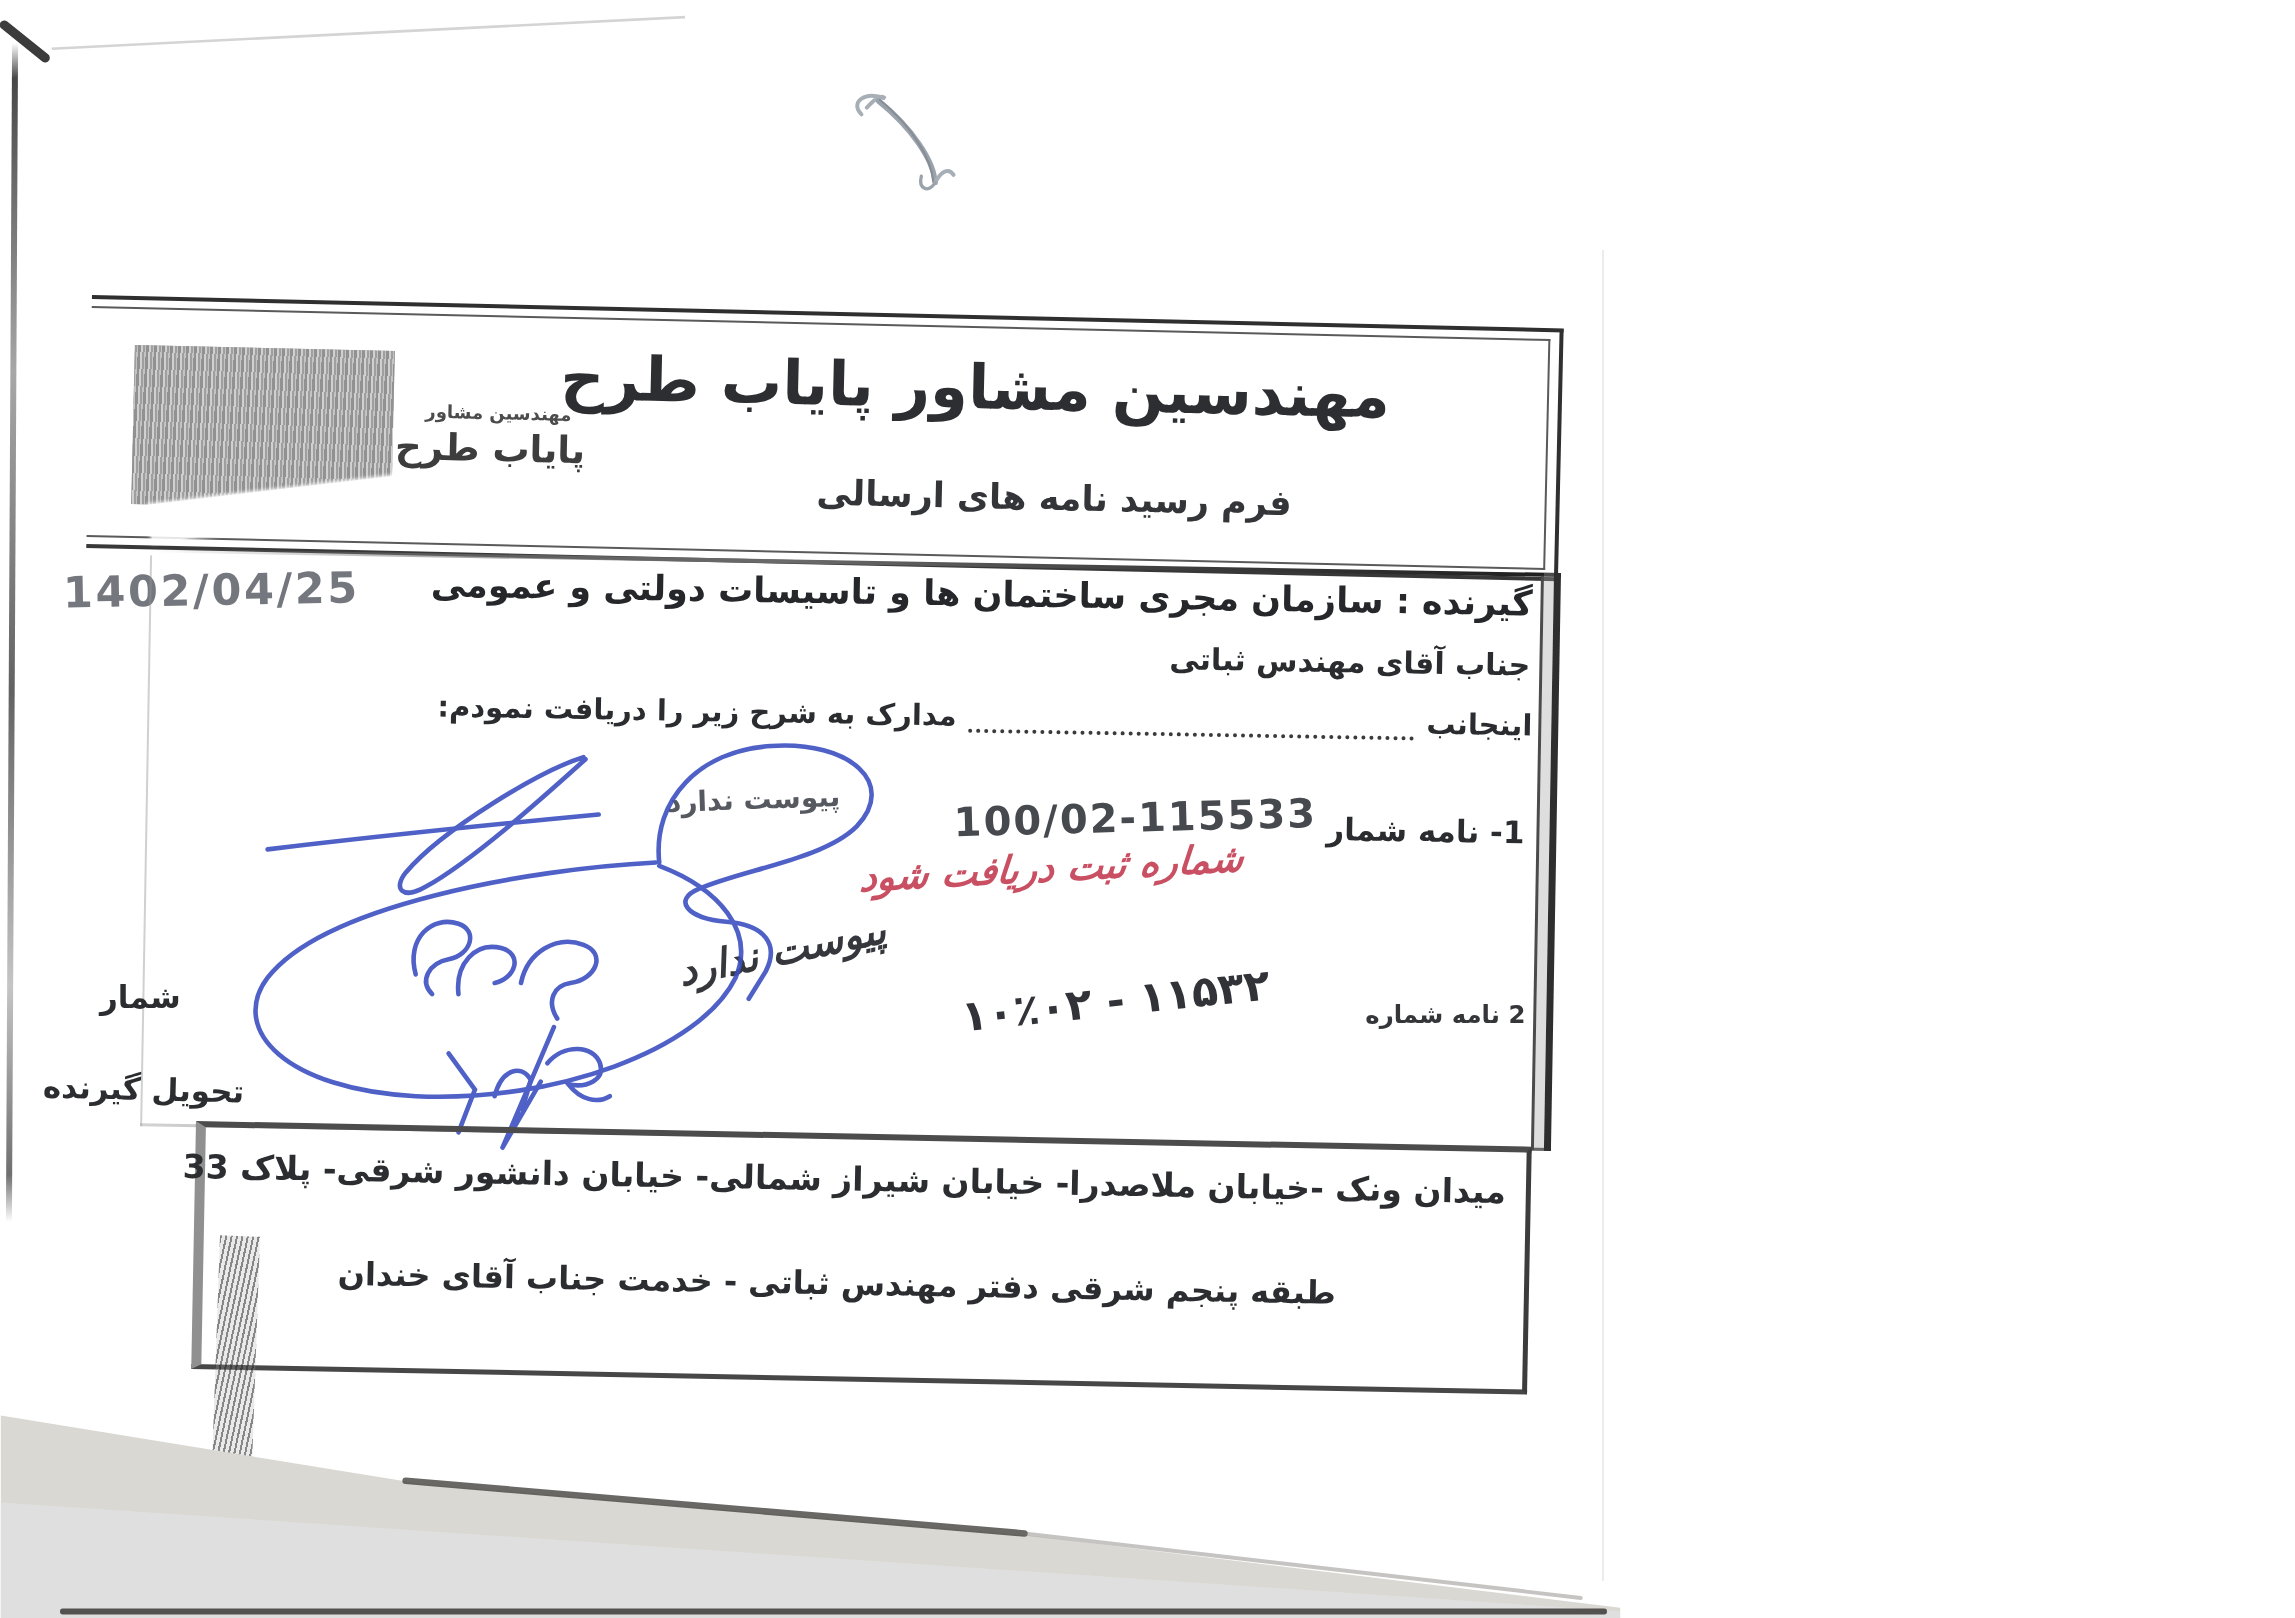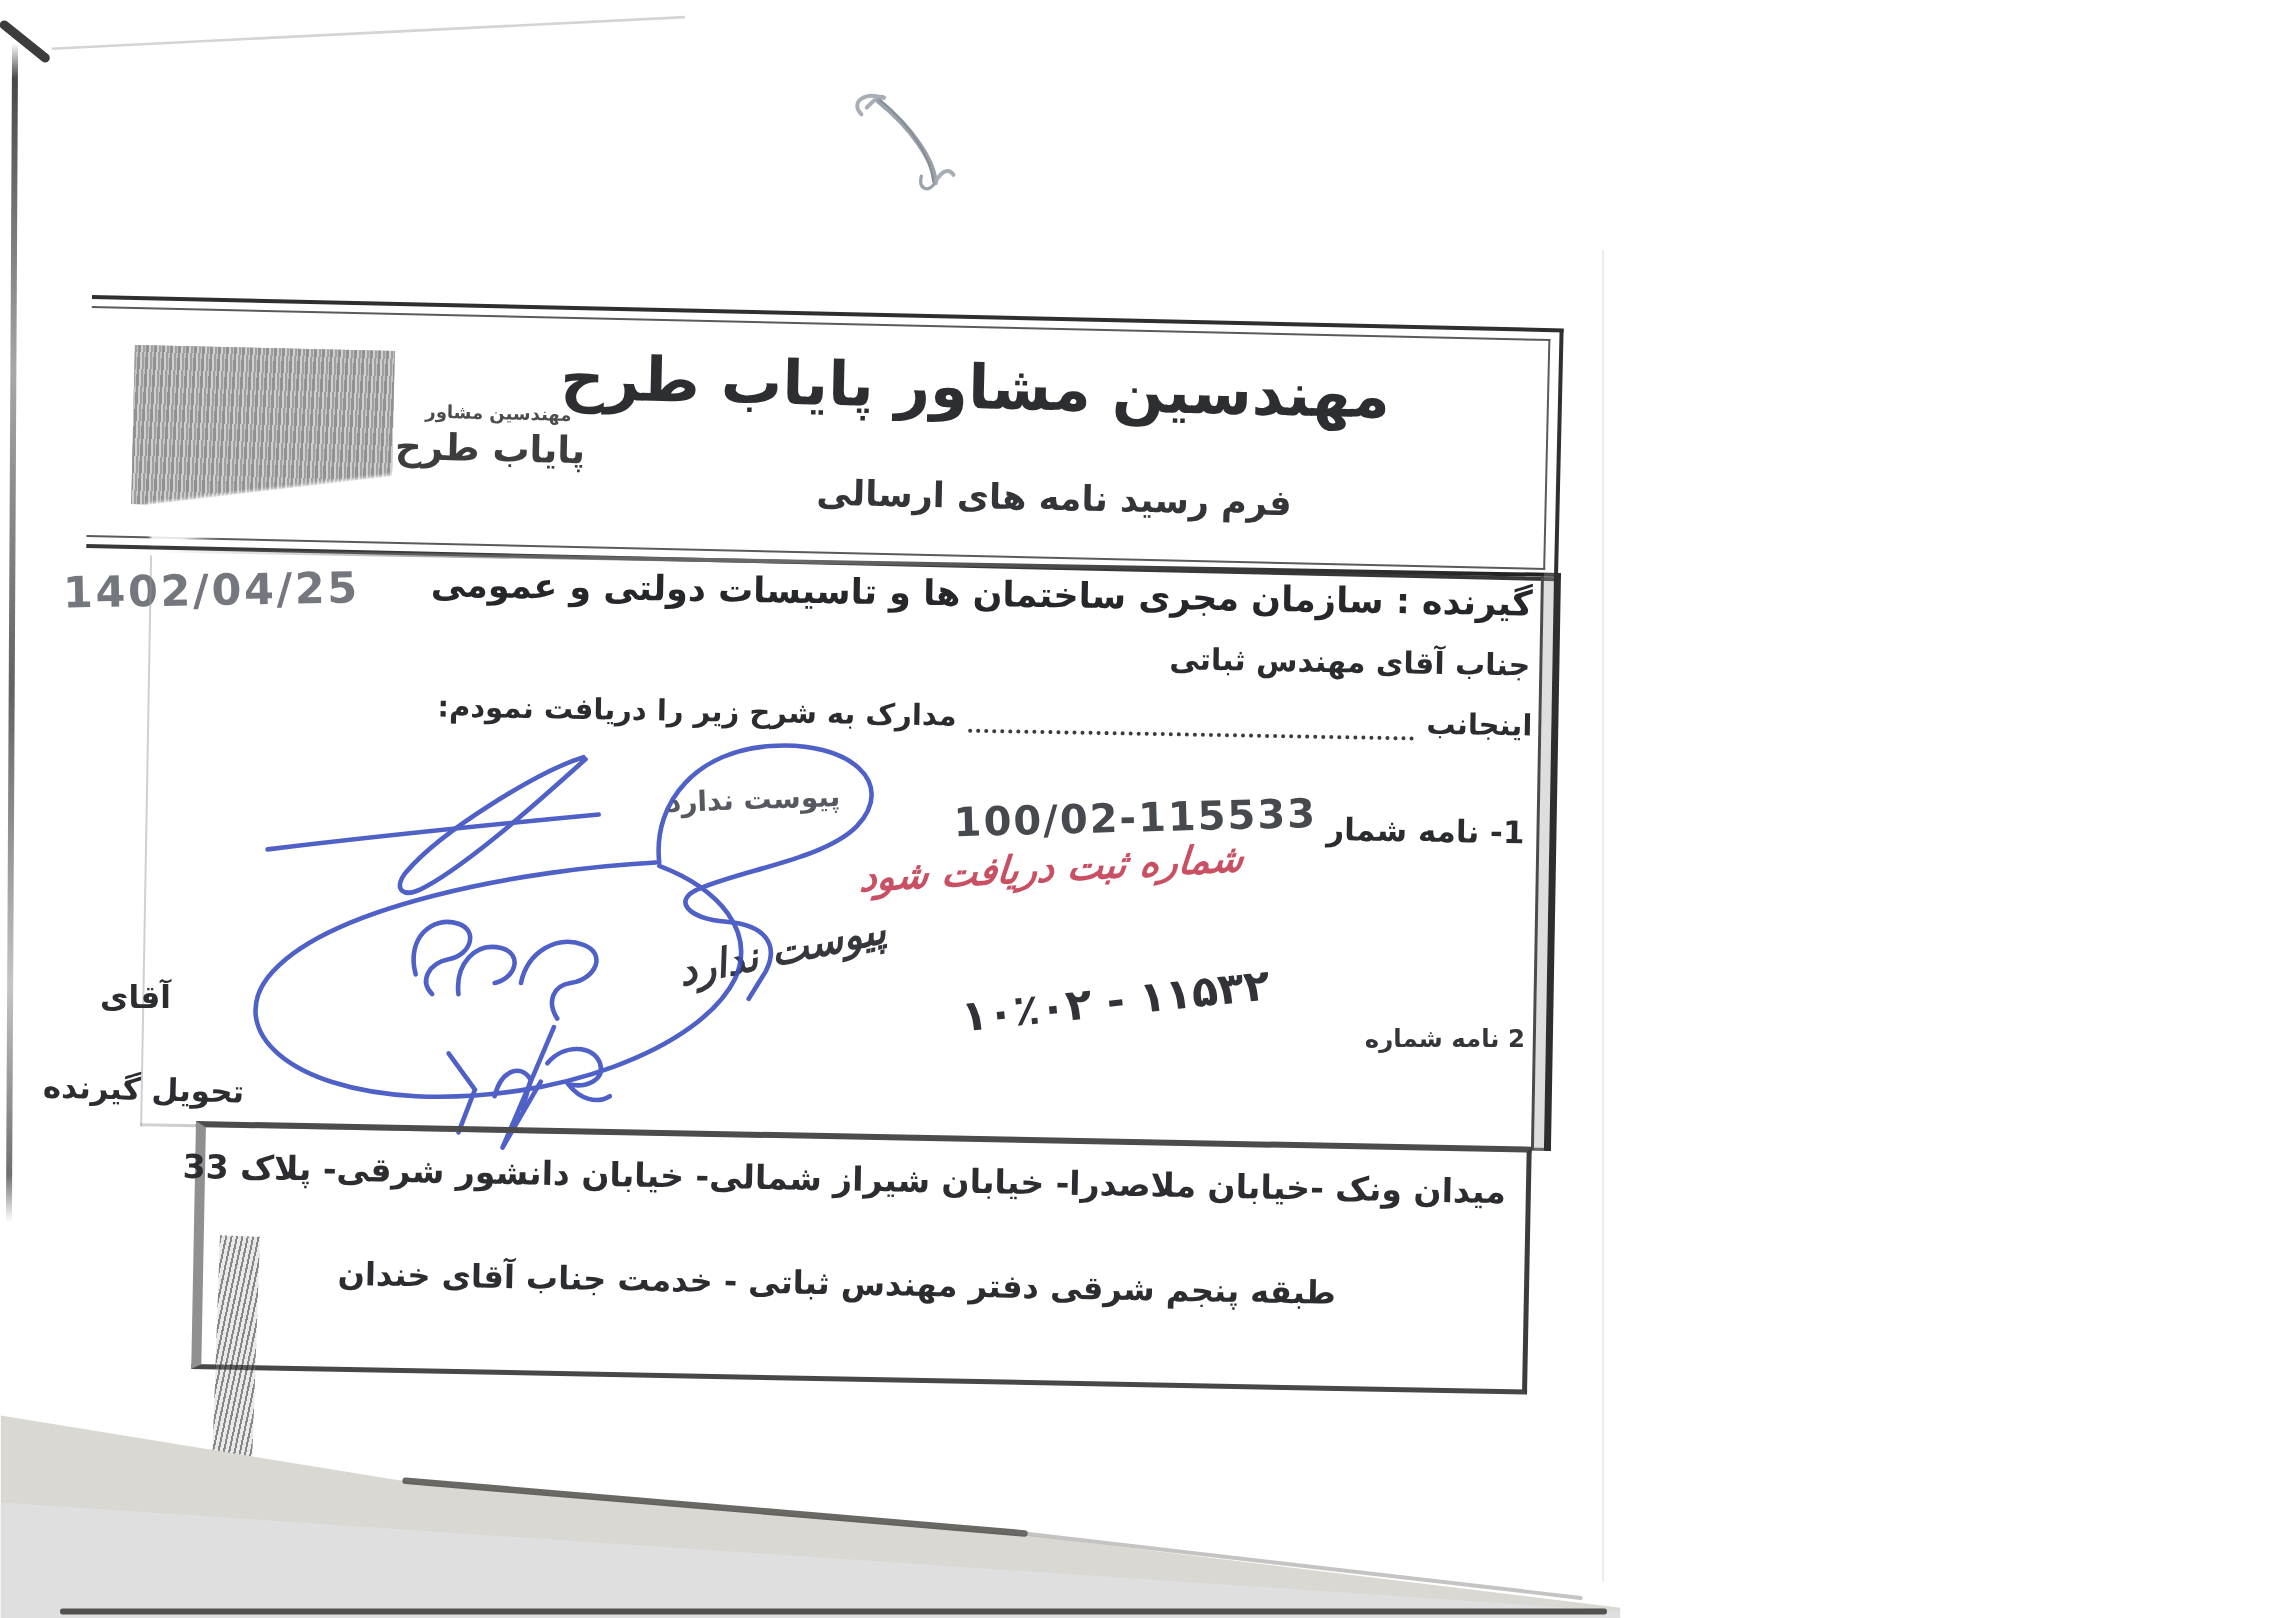--- a/index.html
+++ b/index.html
@@ -59,21 +59,21 @@
     direction:rtl;font-size:29px;font-weight:700;color:#2a2c2f;
   }
   .declaration-dots{flex:1;margin:0 12px;height:20px;border-bottom:4.6px dotted #3b3b3b;}
   .item1-label{right:32px;top:242px;font-size:31px;font-weight:700;color:#2a2c2f;}
   .item1-number{right:240px;top:229px;font-size:40px;font-weight:700;color:#46494e;letter-spacing:2px;transform:rotate(-2.5deg);}
   .item1-attach{right:717px;top:224px;font-size:28px;font-weight:600;color:#565a60;transform:rotate(-3deg);}
   .red-note{
     left:715px;top:282px;font-size:38px;font-style:italic;font-weight:600;
     letter-spacing:1.3px;transform:rotate(-4deg) skewX(-8deg);white-space:nowrap;
   }
-  .item2-label{right:28px;top:453px;font-size:24.4px;font-weight:700;color:#34363a;transform:rotate(-1deg);}
+  .item2-label{right:28px;top:429px;font-size:24.4px;font-weight:700;color:#34363a;transform:rotate(-1deg);}
   .item2-number{right:283px;top:410px;font-size:43px;font-weight:600;color:#313338;letter-spacing:4.6px;transform:rotate(-7deg);}
   .item2-attach{right:667px;top:368px;font-size:40px;font-style:italic;font-weight:600;color:#35373c;letter-spacing:2px;transform:rotate(-13deg);}
   
   .sig-label{left:100px;top:979px;font-size:31px;font-weight:700;color:#2b2d30;}
   .receiver-label{left:43px;top:1071px;font-size:31px;font-weight:700;color:#2b2d30;transform:rotate(1.5deg);white-space:nowrap;}
   
   .address-box{
     left:196px;top:1121px;width:1321px;height:237px;
     border-top:6.6px solid #4c4c4c;border-left:10.5px solid #909090;
     border-right:5.3px solid #3c3c3c;border-bottom:5.3px solid #474747;
@@ -172,21 +172,21 @@
     <path d="M 490,398 C 500,350 545,325 585,340 C 620,353 605,392 565,398 C 540,402 528,425 545,452"></path>
 
     <path d="M 380,505 L 420,560 L 395,625"></path>
     <path d="M 450,570 C 460,530 490,520 505,545 L 492,590"></path>
     <path d="M 530,520 C 555,490 600,492 610,520 C 618,545 590,558 562,552 C 580,575 605,582 625,570"></path>
 
     <path d="M 540,465 L 462,648 M 462,648 L 520,548"></path>
   </g>
 </svg>
 
-<div class="abs sig-label">آقای</div>
+<div class="abs sig-label">شمار</div>
 <div class="abs receiver-label" dir="rtl">تحویل گیرنده</div>
 
 <div class="abs address-box">
   <div class="abs address-line1" dir="rtl">میدان ونک -خیابان ملاصدرا- خیابان شیراز شمالی- خیابان دانشور شرقی- پلاک 33</div>
   <div class="abs address-line2" dir="rtl">طبقه پنجم شرقی دفتر مهندس ثباتی - خدمت جناب آقای خندان</div>
 </div>
 
 <div class="abs bottom-streak"></div>
 <div class="abs paper-right-edge"></div>
 

